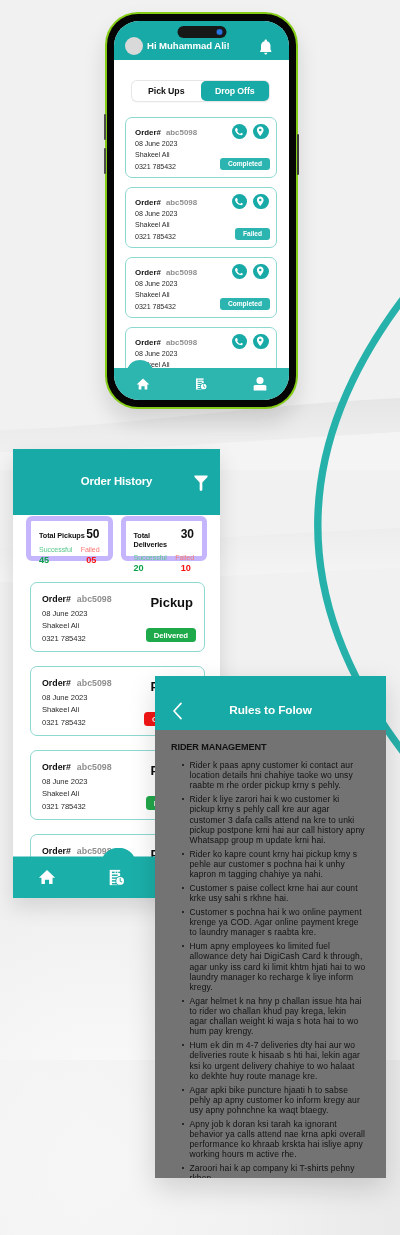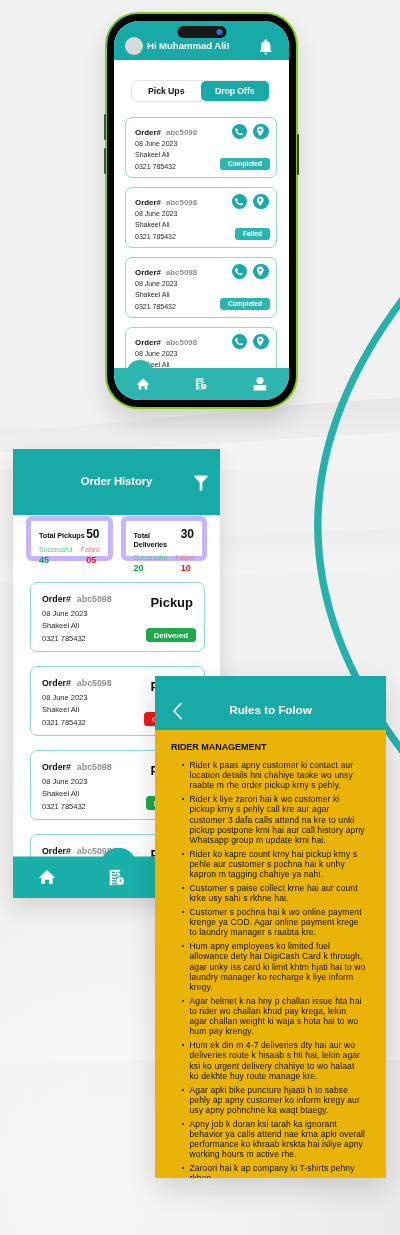--- a/index.html
+++ b/index.html
@@ -82,21 +82,21 @@
   .ohcard .kind{position:absolute;right:11px;top:12px;font-size:13px;font-weight:bold;color:#101010;}
   .ohcard .l{position:absolute;left:11px;font-size:7.6px;color:#2b2b2b;letter-spacing:-.05px;}
   .ohcard .pill{position:absolute;right:8px;bottom:9px;height:14px;border-radius:3.5px;
          color:#fff;font-size:7.8px;font-weight:bold;display:flex;align-items:center;
          justify-content:center;padding:0 8px;letter-spacing:-.1px;}
 
   .oh-nav{position:absolute;left:0;bottom:0;width:207px;height:50px;}
 
   
   #rules{position:absolute;left:155px;top:676px;width:231px;height:502px;
-         background:#eab308;box-shadow:0 10px 26px rgba(0,0,0,.15);overflow:hidden;}
+         background:#737373;box-shadow:0 10px 26px rgba(0,0,0,.15);overflow:hidden;}
   .ph-nav .navbg{position:absolute;left:0;bottom:0;}
   .ph-nav .navicons{position:absolute;left:0;bottom:0;width:175px;height:32px;
        display:flex;align-items:center;justify-content:space-around;}
   .oh-nav .navbg{position:absolute;left:0;bottom:0;}
   .oh-nav .navicons{position:absolute;left:0;bottom:0;width:207px;height:42px;
        display:flex;align-items:center;justify-content:space-around;}
   .ni{display:flex;align-items:center;justify-content:center;}
 
   #rules .r-head{height:54px;background:#18aaa6;position:relative;}
   #rules .r-title{position:absolute;left:0;right:0;top:27px;text-align:center;

